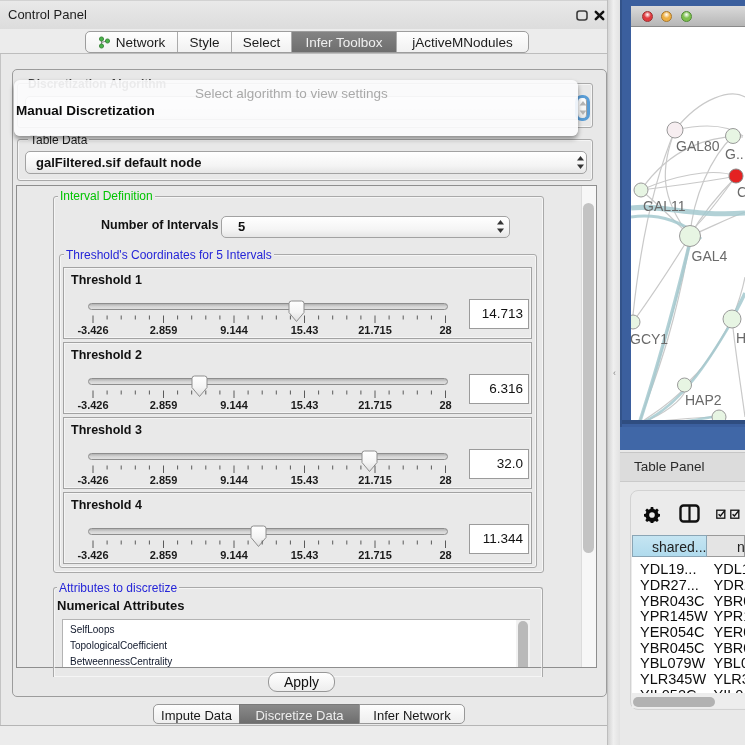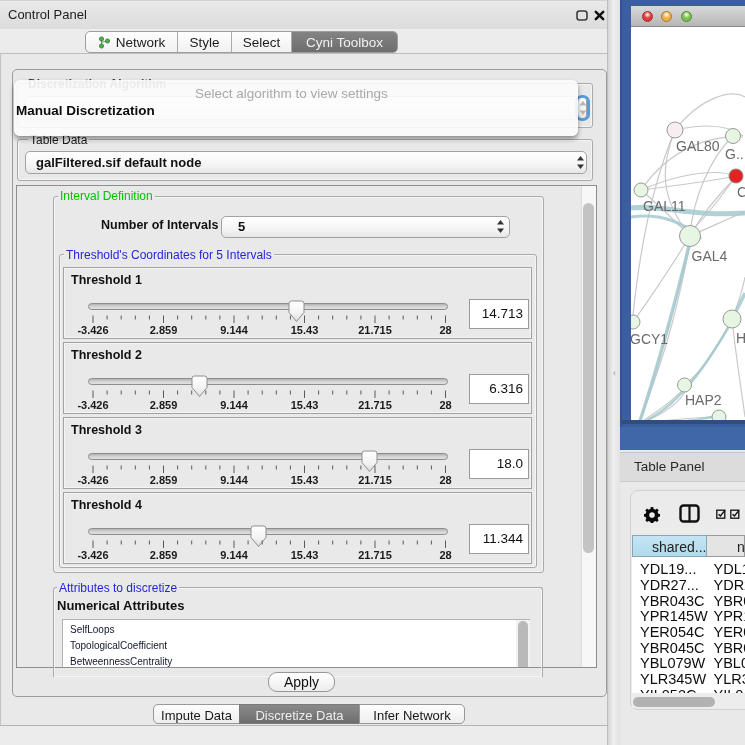--- a/index.html
+++ b/index.html
@@ -46,21 +46,22 @@
 <div style="left:0;top:29px;width:620px;height:25px;background:#ececec;border-bottom:1px solid #bdbdbd;"></div>
 <div style="left:85px;top:31px;height:22px;border:1px solid #9d9d9d;border-radius:5px;background:linear-gradient(#fefefe,#f1f1f1);display:flex;overflow:hidden;">
 <div class="seg" style="width:92px;"><svg width="13" height="13" viewBox="0 0 13 13" style="position:static;margin-right:5px;">
         <path d="M3.5 3.5 L3.5 10 M3.5 6.5 L9 4.8" stroke="#888" stroke-width="1" fill="none"></path>
         <circle cx="3.5" cy="3" r="2.1" fill="#4ab34a" stroke="#2c7a2c" stroke-width=".8"></circle>
         <circle cx="3.5" cy="10" r="2.1" fill="#4ab34a" stroke="#2c7a2c" stroke-width=".8"></circle>
         <circle cx="9.5" cy="5" r="2.1" fill="#4ab34a" stroke="#2c7a2c" stroke-width=".8"></circle>
       </svg>Network</div>
 <div class="seg" style="width:54px;">Style</div>
 <div class="seg" style="width:60px;">Select</div>
-<div class="seg dark" style="width:105px;">Cyni Toolbox</div>
+<div class="seg dark" style="width:105px;">Infer Toolbox</div>
+<div class="seg" style="width:131px;">jActiveMNodules</div>
 </div>
 <div style="left:12px;top:69px;width:595px;height:628px;border:1px solid #9c9c9c;border-radius:5px;background:#e8e8e8;"></div>
 <div class="group" style="left:17px;top:83px;width:576px;height:45px;"></div>
 <div class="gtitle" style="left:26px;top:77px;color:#3f3f3f;font-weight:bold;background:none;">Discretization Algorithm</div>
 <div class="combo" style="left:25px;top:96px;width:562px;height:24px;"></div>
 <div style="left:575px;top:95px;width:15px;height:26px;border:3px solid #5a9dd6;border-radius:7px;"></div>
 <svg style="left:579px;top:101px;" width="8" height="14" viewBox="0 0 8 14">
     <path d="M4 0 L7.4 4.5 H0.6 Z" fill="#b5b5b5"></path>
     <path d="M4 14 L7.4 9.5 H0.6 Z" fill="#b5b5b5"></path>
   </svg>
@@ -205,21 +206,21 @@
       <line x1="329.3" y1="0.5" x2="329.3" y2="4.5" stroke="#5a5a5a" stroke-width="1"></line>
       <line x1="343.4" y1="0.5" x2="343.4" y2="4.5" stroke="#5a5a5a" stroke-width="1"></line>
       <line x1="357.5" y1="0.5" x2="357.5" y2="8" stroke="#5a5a5a" stroke-width="1"></line>
     </svg>
     <div class="tlab" style="left:29.0px;">-3.426</div>
     <div class="tlab" style="left:99.5px;">2.859</div>
     <div class="tlab" style="left:170.0px;">9.144</div>
     <div class="tlab" style="left:240.5px;">15.43</div>
     <div class="tlab" style="left:311.0px;">21.715</div>
     <div class="tlab" style="left:381.5px;">28</div>
-    <div class="vbox">18.0</div>
+    <div class="vbox">32.0</div>
   </div>
 <div class="spanel" style="top:492px;">
     <div class="slabel">Threshold 4</div>
     <div class="strack"></div>
     <svg style="position:absolute;left:186.0px;top:32px;" width="17" height="23" viewBox="0 0 17 23">
       <path d="M3.5 1 H13.5 Q16 1 16 3.5 V12.5 L8.5 21.5 L1 12.5 V3.5 Q1 1 3.5 1 Z" fill="url(#tg)" stroke="#8e8e8e" stroke-width="1"></path>
     </svg>
     <svg style="position:absolute;left:24px;top:47px;" width="362" height="9" viewBox="0 0 362 9">
       <line x1="5.0" y1="0.5" x2="5.0" y2="8" stroke="#5a5a5a" stroke-width="1"></line>
       <line x1="19.1" y1="0.5" x2="19.1" y2="4.5" stroke="#5a5a5a" stroke-width="1"></line>

